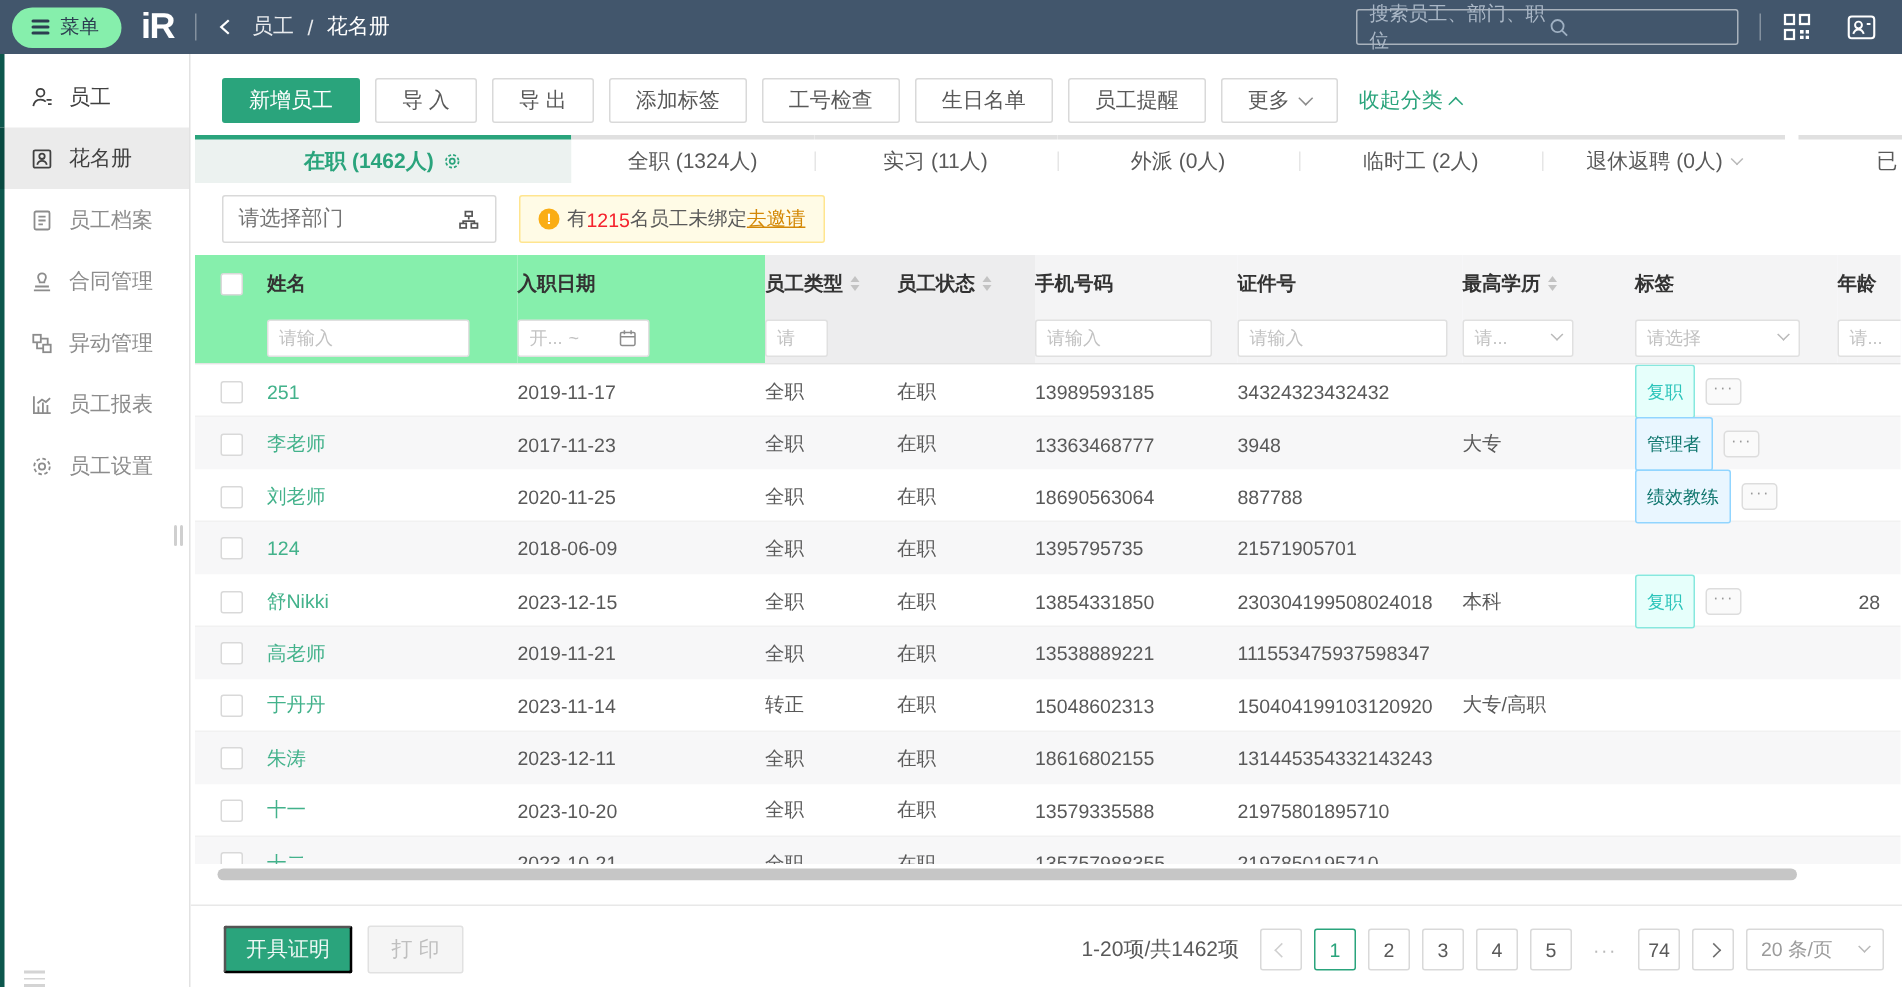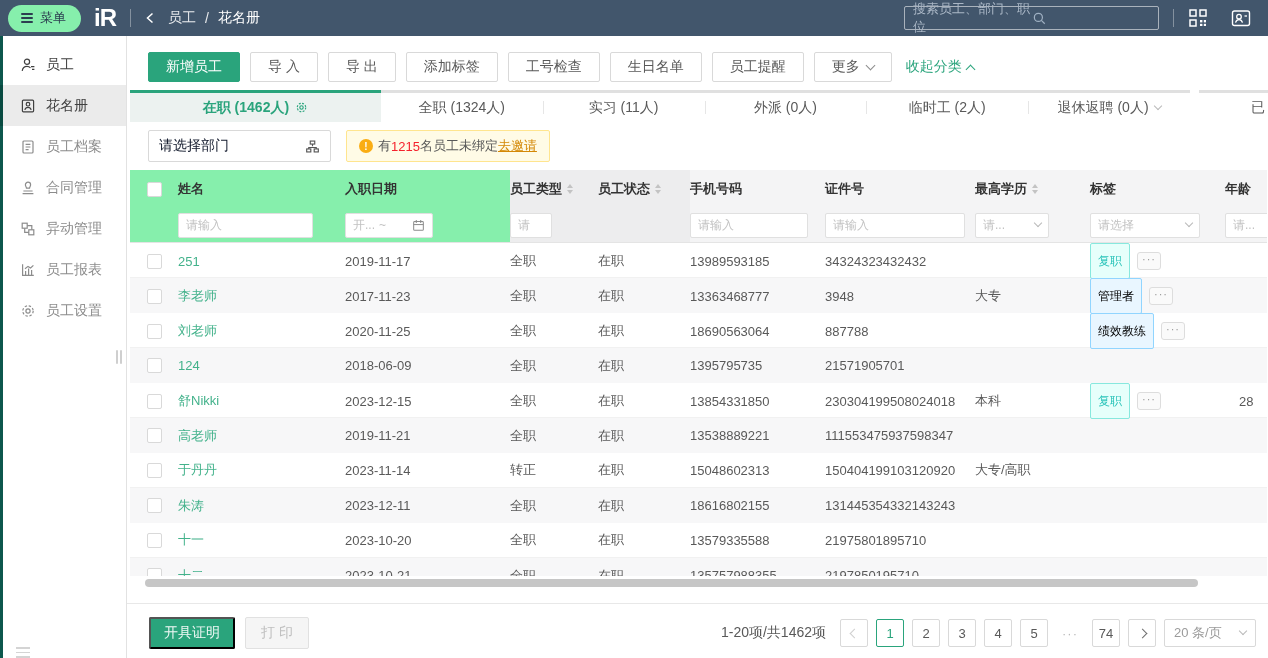--- a/index.html
+++ b/index.html
@@ -55,21 +55,21 @@
   .tab { flex:1; border-top:3px solid #e0e0e0; background:#fff; display:flex; align-items:center; justify-content:center; gap:6px; font-size:14px; color:#595959; position:relative; cursor:pointer; }
   .tab:first-child { flex:1.55; }
   .tab + .tab::before { content:''; position:absolute; left:0; top:8px; bottom:8px; width:1px; background:#e6e6e6; }
   .tab.active { border-top-color:#2aa47c; background:#ecf2f0; color:#2aa47c; font-weight:700; }
   .tab.active + .tab::before { display:none; }
   .tab .icn { display:flex; }
   .tab-overflow { flex:1; margin-left:9px; border-top:3px solid #e0e0e0; background:#fff; display:flex; align-items:center; font-size:14px; color:#595959; padding-left:52px; cursor:pointer; overflow:hidden; }
 
   
   .filterbar { display:flex; align-items:center; gap:15px; margin:8px 0 0 21px; height:32px; }
-  .dept-select { width:183px; height:32px; border:1px solid #d9d9d9; border-radius:2px; display:flex; align-items:center; justify-content:space-between; padding:0 10px; font-size:14px; color:#0f172a; cursor:pointer; }
+  .dept-select { width:183px; height:32px; border:1px solid #d9d9d9; border-radius:2px; display:flex; align-items:center; justify-content:space-between; padding:0 10px; font-size:14px; color:#737373; cursor:pointer; }
   .warning { height:32px; background:#fffbe6; border:1px solid #ffe58f; border-radius:2px; display:flex; align-items:center; padding:0 12px; font-size:13px; color:#595959; }
   .warn-ic { width:14px; height:14px; border-radius:50%; background:#faad14; color:#fff; font-size:10px; font-weight:700; display:flex; align-items:center; justify-content:center; margin-right:5px; flex:none; }
   .warn-count { color:#f5222d; }
   .warn-link { color:#d48806; text-decoration:underline; cursor:pointer; }
 
   
   .table-zone { margin:8px 0 0 3px; width:1137px; overflow:hidden; }
   .tbl { width:1160px; }
   .grid { display:grid; grid-template-columns:48px 167px 165px 88px 92px 135px 150px 115px 135px 65px; }
   .grid > div { display:flex; align-items:center; height:100%; }
@@ -89,21 +89,21 @@
   .f-sel { justify-content:space-between; cursor:pointer; }
   .checkbox { width:15px; height:15px; border:1px solid #d9d9d9; border-radius:2px; background:#fff; display:inline-block; cursor:pointer; }
   .c1 { justify-content:center; }
 
   .tbody { height:333px; overflow:hidden; }
   .tr { height:35px; font-size:13px; color:#595959; border-bottom:1px solid #f1f1f1; background:#fff; }
   .tr.alt { background:#f7f7f8; border-bottom:none; }
   .name-link { color:#43b28b; cursor:pointer; text-decoration:none; }
   .tag { height:36px; padding:0 7px; border-radius:2px; font-size:12px; display:inline-flex; align-items:center; white-space:nowrap; }
   .tag-cyan { background:#e6fffb; border:1px solid #87e8de; color:#2bc4ba; }
-  .tag-blue { background:#e9f6ff; border:1px solid #91d5ff; color:#000000; }
+  .tag-blue { background:#e9f6ff; border:1px solid #91d5ff; color:#0f766e; }
   .more-box { width:24px; height:18px; border:1px solid #ddd; border-radius:3px; background:#fafafa; color:#999; font-size:11px; display:inline-flex; align-items:center; justify-content:center; margin-left:7px; cursor:pointer; line-height:1; }
   .more-box::before { content:'\00B7\00B7\00B7'; letter-spacing:1px; margin-top:-4px; }
 
   .hscroll { position:relative; height:8px; margin:3px 0 0 15px; width:1110px; }
   .hthumb { position:absolute; left:0; top:0; width:1053px; height:8px; border-radius:4px; background:#c6c6c6; cursor:pointer; }
 
   
   .foot-divider { border-top:1px solid #e8e8e8; margin-top:16px; }
   .footer { display:flex; align-items:center; margin:13px 0 0 22px; padding-right:12px; }
   .btn-cert { width:86px; height:32px; background:#2aa47c; border-radius:2px; color:rgba(255,255,255,.92); font-size:14px; display:flex; align-items:center; justify-content:center; cursor:pointer; }

